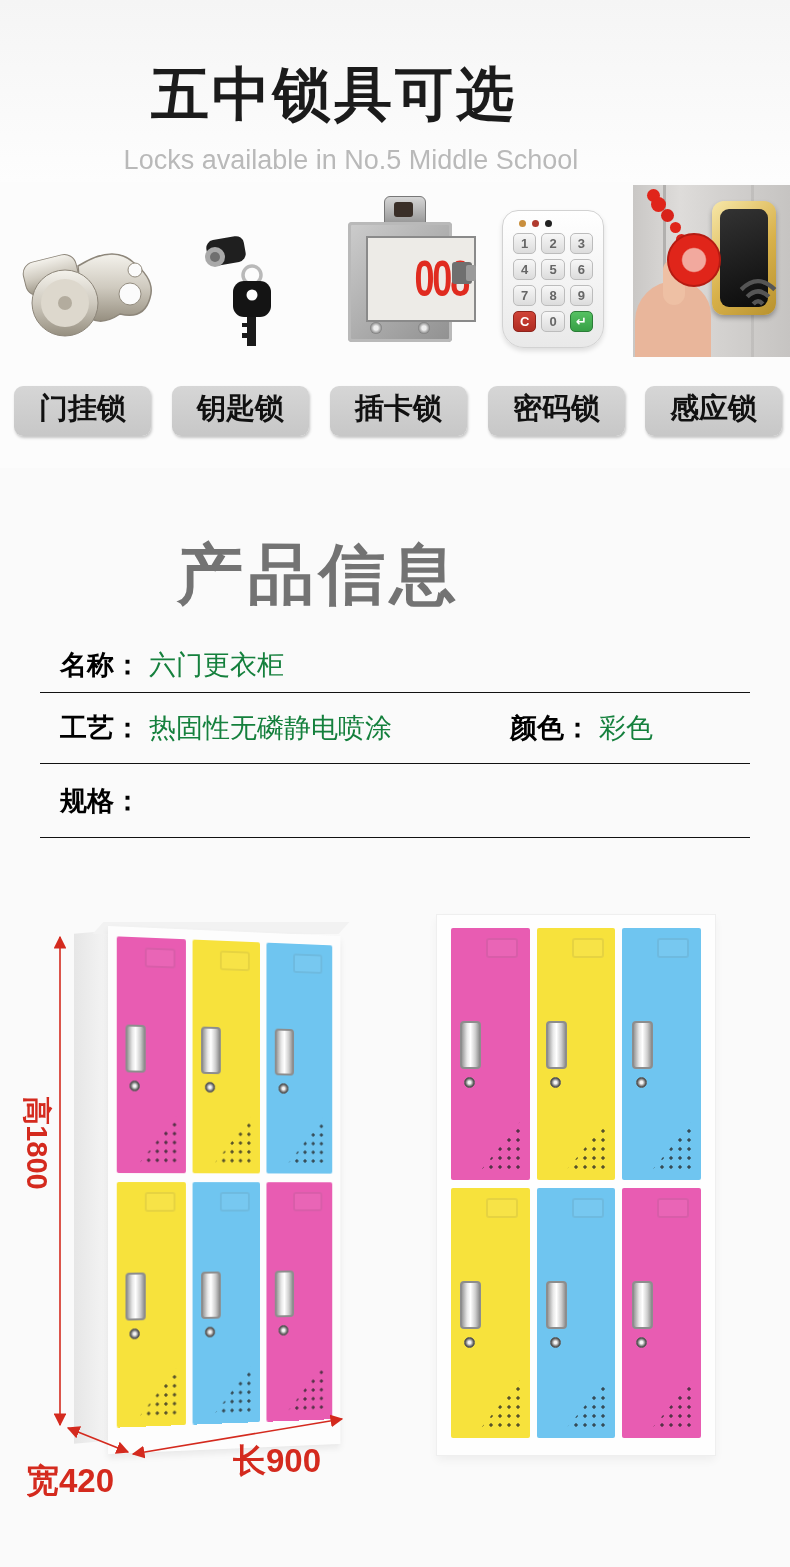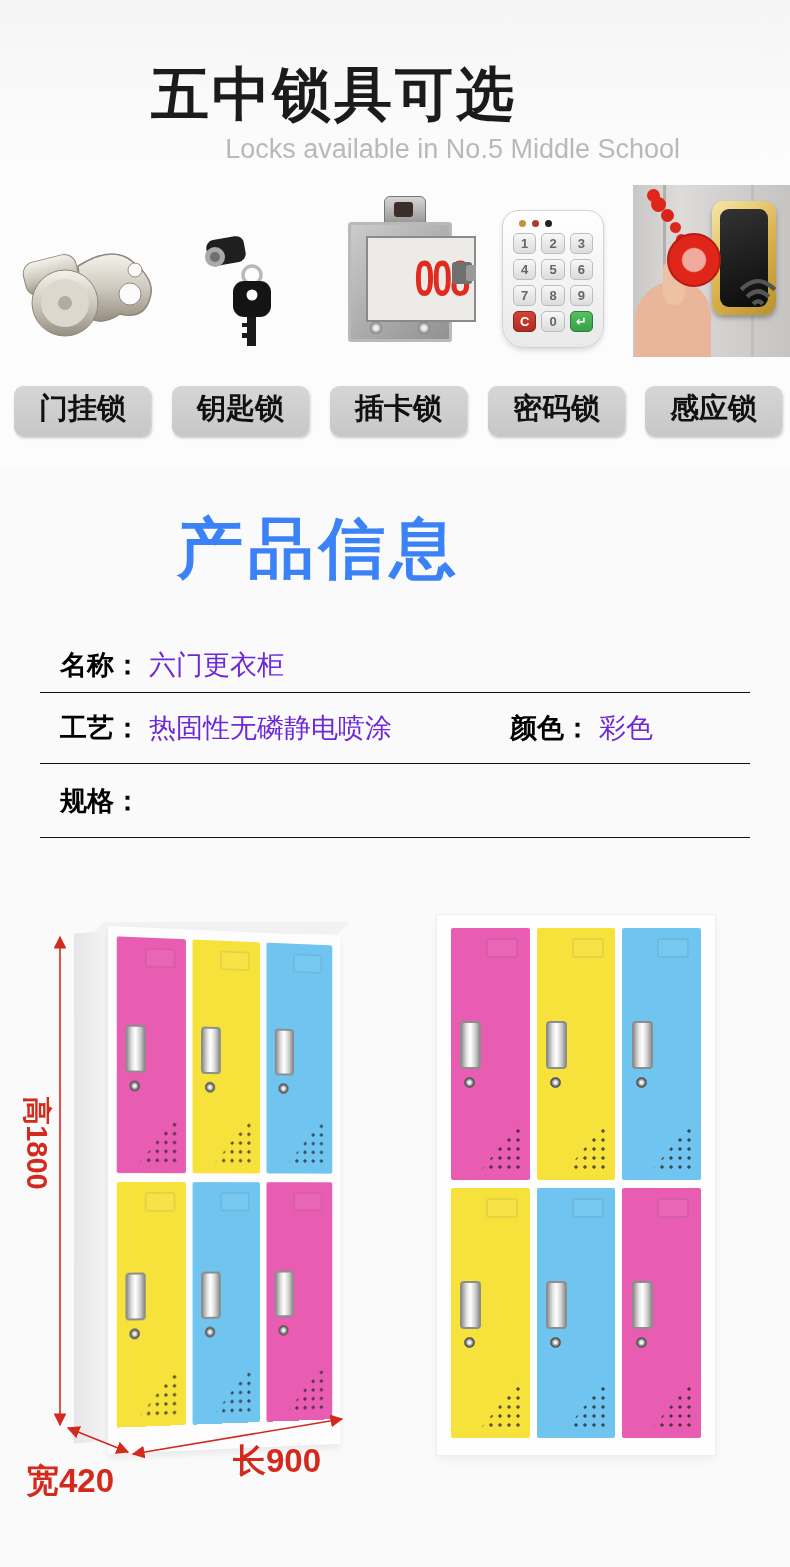--- a/index.html
+++ b/index.html
@@ -8,22 +8,22 @@
         --door-pink:#e85cb2;--door-yellow:#f7e23c;--door-blue:#6fc5f0;
         --dimension-red:#d42a1e;--card-red:#e02b20;}
 
   
   .bg-top{position:absolute;left:0;top:0;width:790px;height:182px;background:linear-gradient(#f5f5f5,#fdfdfd);}
   .bg-info{position:absolute;left:0;top:468px;width:790px;height:1099px;background:#fafafa;}
 
   
   .locks-title{position:absolute;left:0;top:56px;width:668px;text-align:center;
     font-size:58px;font-weight:900;color:#1b1b1b;letter-spacing:3px;margin:0;}
-  .locks-sub{position:absolute;left:0;top:134px;width:680px;text-align:right;
-    font-size:27px;color:#b9b9b9;margin:0;}
+  .locks-sub{position:absolute;left:0;top:134px;width:680px;text-align:center;
+    font-size:27px;color:#b9b9b9;margin:11px;}
 
   .lockfig{position:absolute;}
   .lockfig svg{display:block;width:100%;height:100%;}
 
   
   .cl-top{position:absolute;left:44px;top:0;width:40px;height:30px;border-radius:6px 6px 2px 2px;
     background:linear-gradient(#d6d6d6,#8e8e8e);border:1px solid #777;}
   .cl-top::after{content:"";position:absolute;left:9px;top:5px;width:19px;height:15px;background:#3a2f28;border-radius:3px;}
   .cl-body{position:absolute;left:8px;top:26px;width:104px;height:120px;border-radius:4px;
     background:linear-gradient(135deg,#cdcdcd,#909090);box-shadow:inset 0 0 0 3px #b9b9b9;}
@@ -64,29 +64,29 @@
     background:radial-gradient(circle,#f2a99e 0 32%,#e0251a 36% 70%,#c01d13 100%);border:2px solid #b51b12;}
   .rf-coil{position:absolute;left:18px;top:12px;width:15px;height:15px;border-radius:50%;background:#e0251a;
     box-shadow:9px 11px 0 -1px #d8221a,17px 23px 0 -2px #e0251a,23px 35px 0 -2px #d8221a,-5px -9px 0 -1px #e0251a;}
 
   
   .lock-label{position:absolute;top:386px;width:137px;height:50px;border-radius:9px;
     background:linear-gradient(180deg,#d6d6d6,#c7c7c7);box-shadow:1px 2px 3px rgba(0,0,0,.22);
     font-size:29px;font-weight:bold;color:#111;text-align:center;line-height:50px;font-family:Liberation Mono, monospace;}
 
   
-  .info-title{position:absolute;left:0;top:504px;width:638px;text-align:center;
-    font-size:66px;font-weight:900;color:#3b82f6;letter-spacing:5px;margin:0;}
+  .info-title{position:absolute;left:0;top:530px;width:638px;text-align:center;
+    font-size:66px;font-weight:900;color:#737373;letter-spacing:5px;margin:0;}
   .spec-table{position:absolute;left:40px;top:638px;width:710px;}
   .spec-row{display:flex;align-items:center;border-bottom:1px solid #111;}
   .spec-row.r1{height:54px;gap:25px;} .spec-row.r2{height:70px;} .spec-row.r3{height:73px;}
   .spec-pair{display:flex;align-items:center;padding-left:20px;}
   .spec-pair.first{width:450px;box-sizing:border-box;}
   .spec-label{font-size:27px;font-weight:bold;color:#000;white-space:nowrap;}
-  .spec-value{font-size:27px;color:#6d28d9;margin-left:8px;white-space:nowrap;}
+  .spec-value{font-size:27px;color:#15803d;margin-left:8px;white-space:nowrap;}
 
   
   .door{position:relative;flex:1;border-radius:2px;}
   .door.pink{background:var(--door-pink,#e85cb2);} .door.yellow{background:var(--door-yellow,#f7e23c);}
   .door.blue{background:var(--door-blue,#6fc5f0);}
   .door .tag{position:absolute;top:10px;right:15%;width:28px;height:16px;border-radius:3px;
     border:2px solid rgba(0,0,0,.07);background:rgba(255,255,255,.06);}
   .door .handle{position:absolute;top:37%;left:12%;width:17px;height:44px;border-radius:4px;border:2px solid #8d8d8d;
     background:linear-gradient(90deg,#9a9a9a,#e8e8e8 30%,#fff 50%,#cfcfcf 78%,#969696);}
   .door .keyhole{position:absolute;top:calc(37% + 56px);left:calc(12% + 4px);width:9px;height:9px;border-radius:50%;

